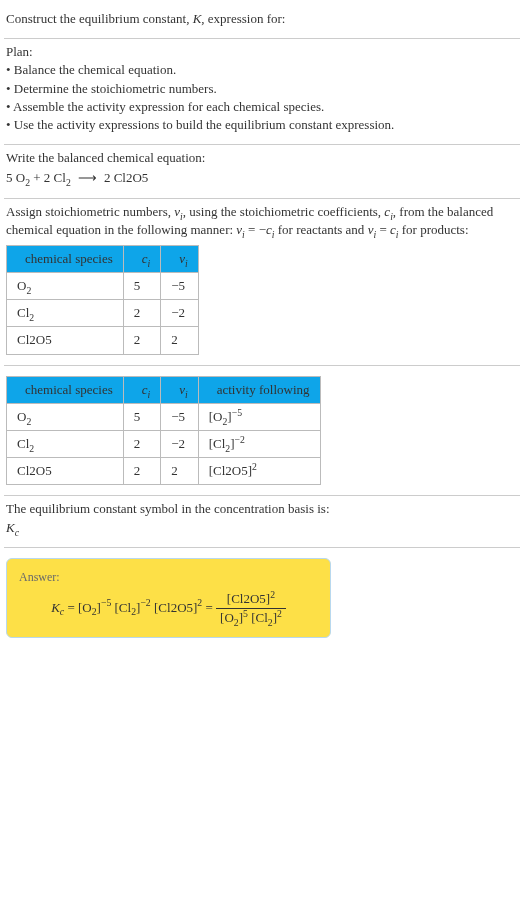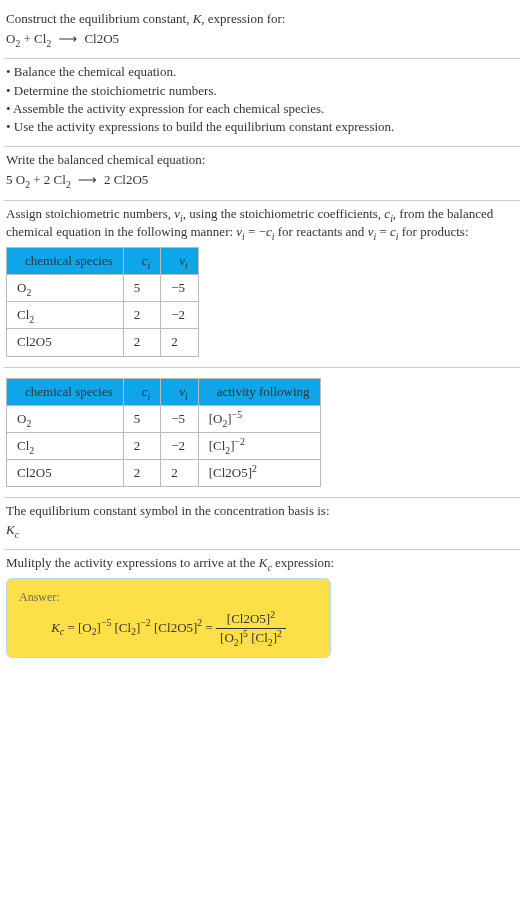--- a/index.html
+++ b/index.html
@@ -56,29 +56,25 @@
 .frac .num { display: block; border-bottom: 1px solid #333; padding: 0 4px; }
 .frac .den { display: block; padding: 0 4px; }
 
 .nowrap { white-space: nowrap; }
 </style>
 </head>
 <body>
 
 <div class="section">
   <span>Construct the equilibrium constant, </span><span class="ital">K</span><span>, expression for:</span>
-  <div class="eqline">
-    <span><span>O</span><sub>2</sub></span><span> + </span><span><span>Cl</span><sub>2</sub></span>
-    <span class="arrow">⟶</span>
-    <span><span>Cl</span><span>2O5</span></span>
-  </div>
 </div>
 <hr class="divider">
 
 <div class="section">
+  <div>Plan:</div>
   <div>• <span>Balance the chemical equation.</span></div>
   <div>• <span>Determine the stoichiometric numbers.</span></div>
   <div>• <span>Assemble the activity expression for each chemical species.</span></div>
   <div>• <span>Use the activity expressions to build the equilibrium constant expression.</span></div>
 </div>
 <hr class="divider">
 
 <div class="section">
   <div>Write the balanced chemical equation:</div>
   <div class="eqline">
@@ -152,23 +148,20 @@
 </div>
 <hr class="divider">
 
 <div class="section">
   <div>The equilibrium constant symbol in the concentration basis is:</div>
   <div><span class="ital">K</span><sub class="ital">c</sub></div>
 </div>
 <hr class="divider">
 
 <div class="section">
-  <div>
-    <span>Mulitply the activity expressions to arrive at the </span><span class="ital">K</span><sub class="ital">c</sub><span> expression:</span>
-  </div>
 
   <div class="answer-box">
     <div class="answer-label">Answer:</div>
     <div class="nowrap center">
       <span class="ital">K</span><sub class="ital">c</sub><span> = </span><span>[O</span><sub>2</sub><span>]</span><sup>−5</sup><span> [Cl</span><sub>2</sub><span>]</span><sup>−2</sup><span> [Cl</span><span>2O5</span><span>]</span><sup>2</sup><span> = </span><span class="frac"><span class="num"><span>[Cl</span><span>2O5</span><span>]</span><sup>2</sup></span><span class="den"><span>[O</span><sub>2</sub><span>]</span><sup>5</sup><span> [Cl</span><sub>2</sub><span>]</span><sup>2</sup></span></span>
     </div>
   </div>
 </div>
 
 </body></html>

